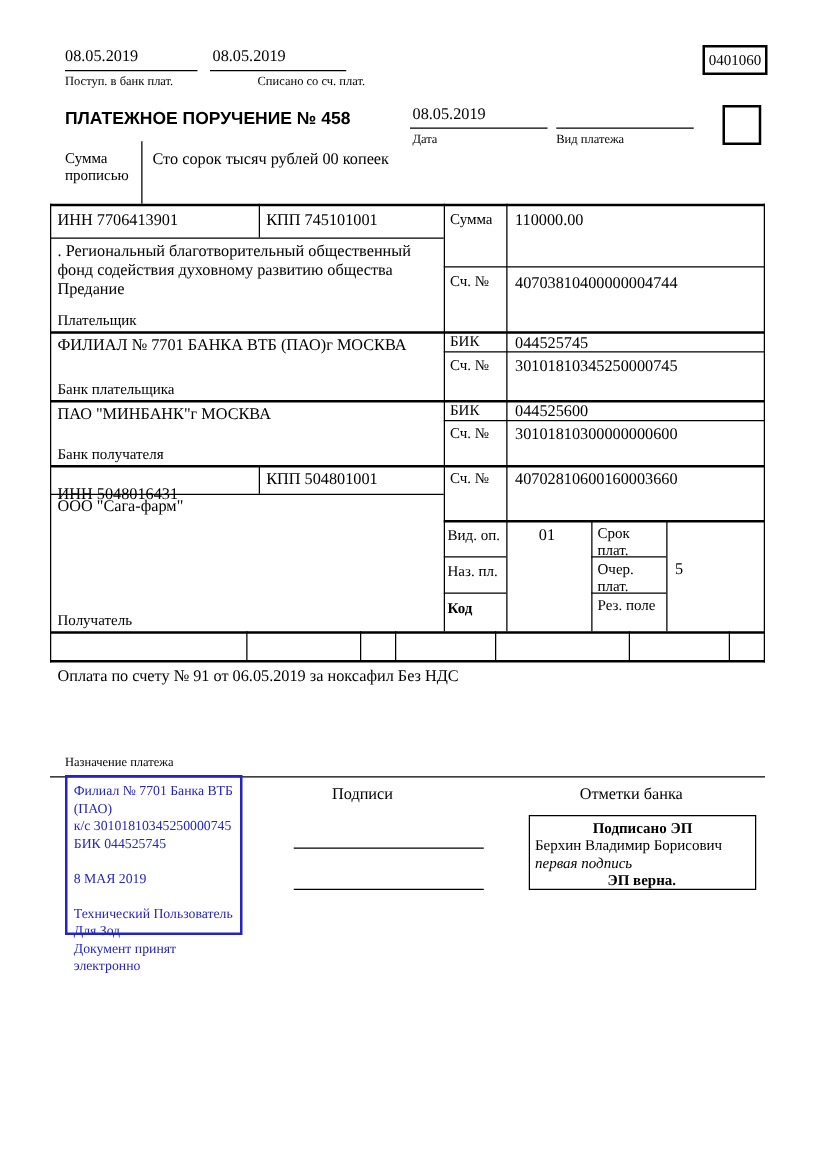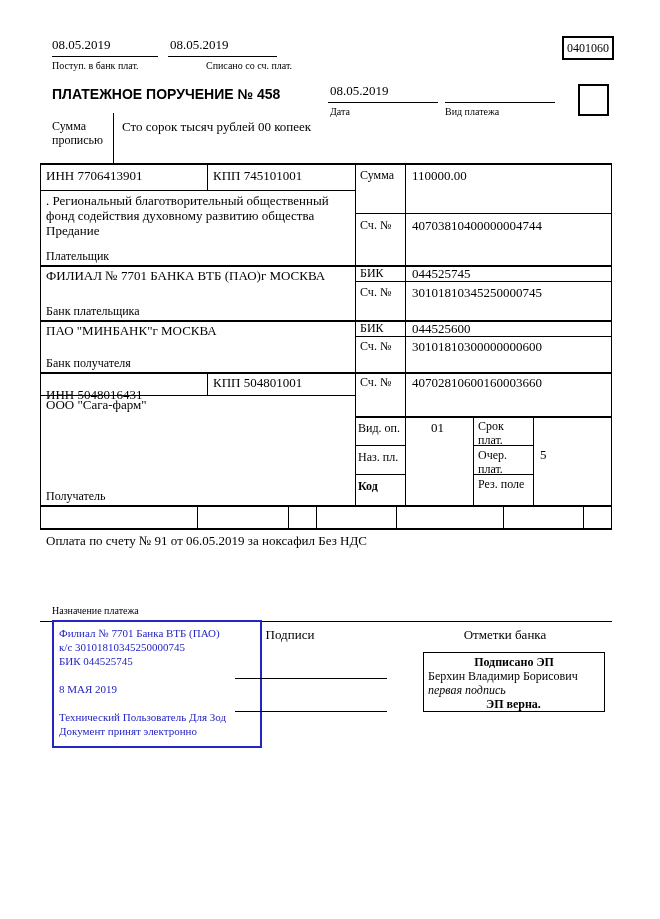--- a/index.html
+++ b/index.html
@@ -10,21 +10,21 @@
   .sm{font-size:10px;}
   .md{font-size:12px;}
   .b{font-weight:bold;}
   .i{font-style:italic;}
   .ctr{text-align:center;}
   .hl{position:absolute;background:#000;height:1px;}
   .hl2{position:absolute;background:#000;height:2px;}
   .vl{position:absolute;background:#000;width:1px;}
   .box{position:absolute;border:2px solid #000;background:#fff;}
   .title{font-family:"Liberation Sans",sans-serif;font-size:14px;font-weight:bold;}
-  #blue-stamp{position:absolute;left:52px;top:620px;width:210px;height:128px;
+  #blue-stamp{position:absolute;left:52px;top:620px;width:142px;height:128px;
       border:2px solid #2424c4;color:#2424c4;font-size:11px;line-height:14px;
       padding:4px 5px;box-sizing:border-box;}
   #blue-stamp div{min-height:14px;}
   #sig-stamp{position:absolute;left:423px;top:652px;width:182px;height:60px;
       border:1.5px solid #000;box-sizing:border-box;font-size:12px;line-height:14px;}
   #sig-stamp .row{padding:0 4px;}
 </style>
 </head>
 <body>
 

